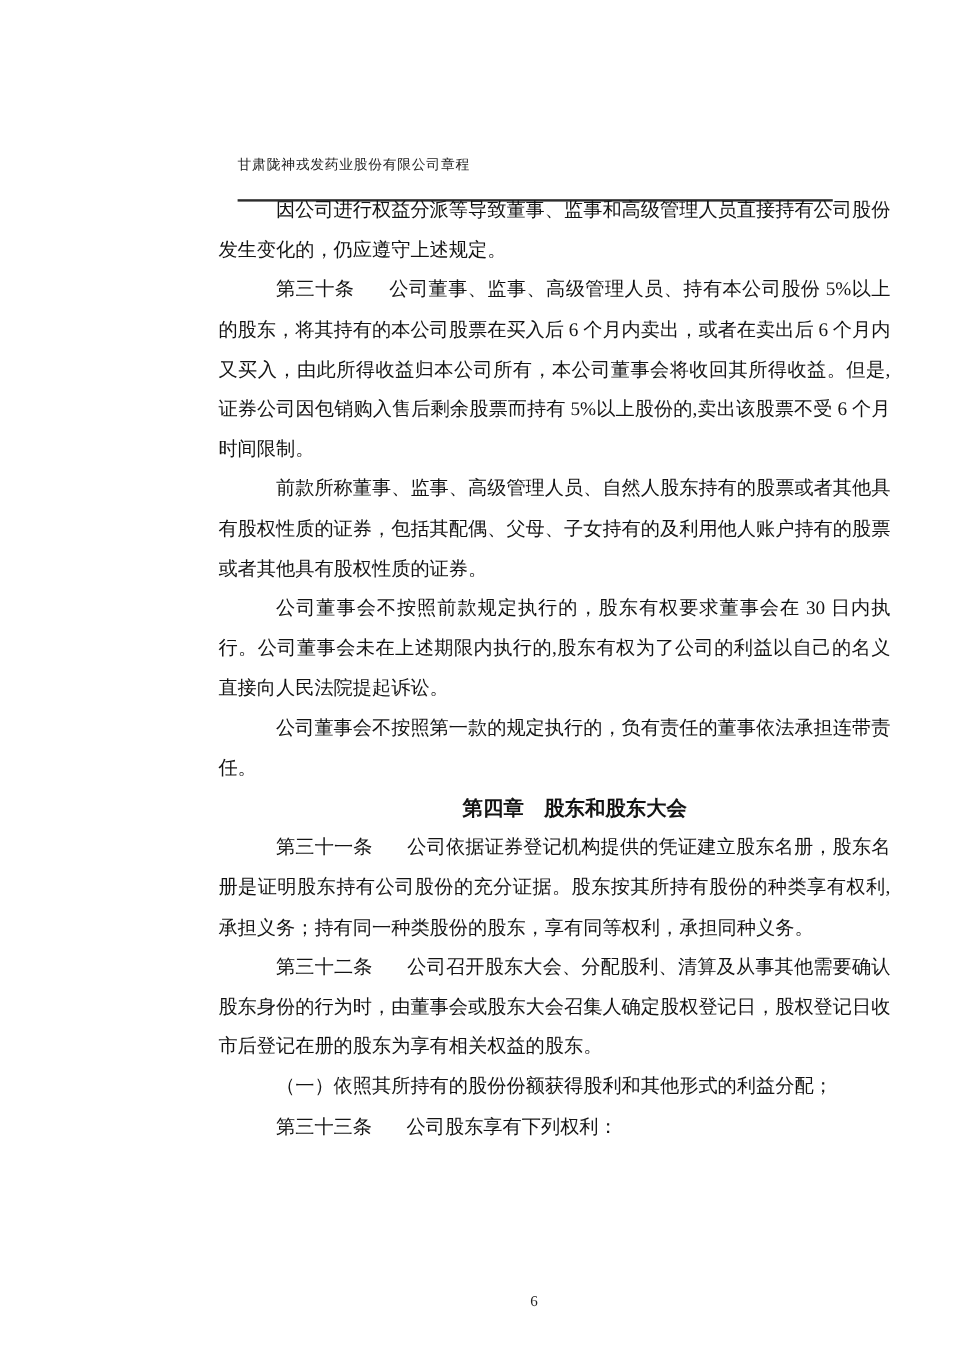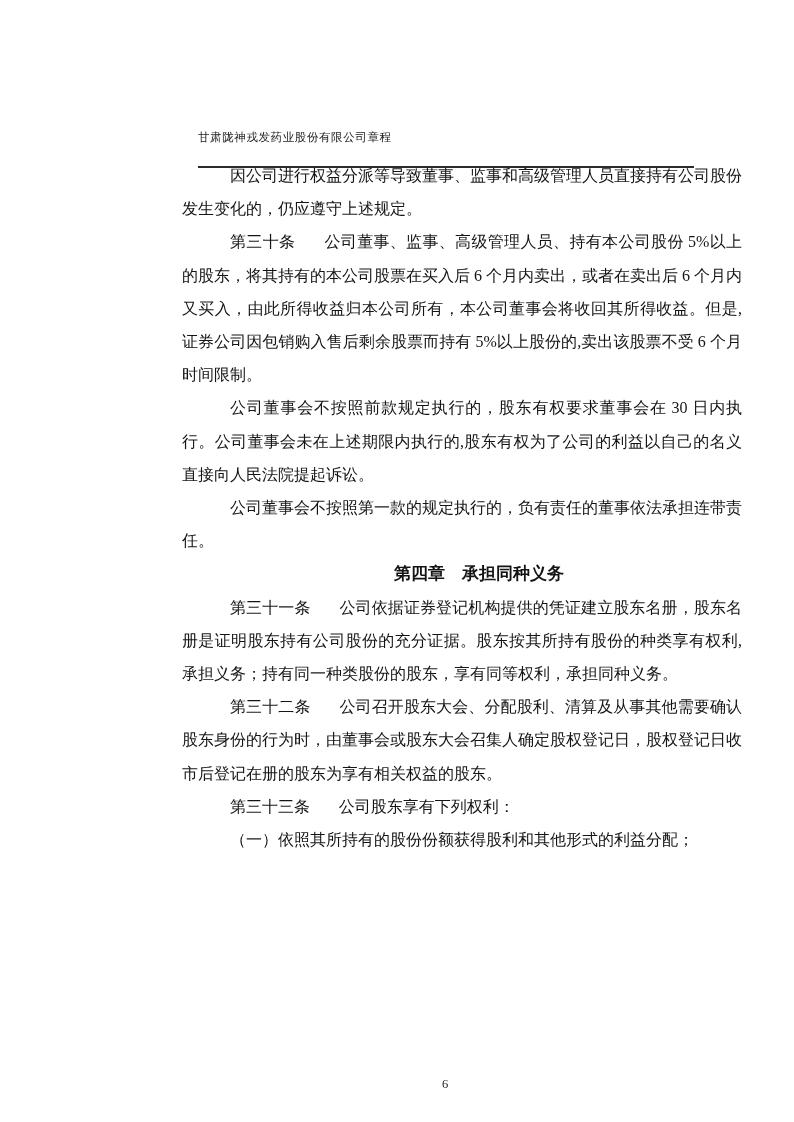--- a/index.html
+++ b/index.html
@@ -81,49 +81,52 @@
 
     <p>
       <span>因公司进行权益分派等导致董事、监事和高级管理人员直接持有公司股份发生变化的，仍应遵守上述规定。</span>
     </p>
 
     <p>
       <span class="lead">第三十条</span>
       <span>公司董事、监事、高级管理人员、持有本公司股份 5%以上的股东，将其持有的本公司股票在买入后 6 个月内卖出，或者在卖出后 6 个月内又买入，由此所得收益归本公司所有，本公司董事会将收回其所得收益。但是,证券公司因包销购入售后剩余股票而持有 5%以上股份的,卖出该股票不受 6 个月时间限制。</span>
     </p>
 
+    <p>
+      <span>前款所称董事、监事、高级管理人员、自然人股东持有的股票或者其他具有股权性质的证券，包括其配偶、父母、子女持有的及利用他人账户持有的股票或者其他具有股权性质的证券。</span>
+    </p>
 
     <p>
       <span>公司董事会不按照前款规定执行的，股东有权要求董事会在 30 日内执行。公司董事会未在上述期限内执行的,股东有权为了公司的利益以自己的名义直接向人民法院提起诉讼。</span>
     </p>
 
     <p>
       <span>公司董事会不按照第一款的规定执行的，负有责任的董事依法承担连带责任。</span>
     </p>
 
-    <p class="chapter-heading">第四章　承担同种义务</p>
+    <p class="chapter-heading">第四章　股东和股东大会</p>
 
 
     <p>
       <span class="lead">第三十一条</span>
       <span>公司依据证券登记机构提供的凭证建立股东名册，股东名册是证明股东持有公司股份的充分证据。股东按其所持有股份的种类享有权利,承担义务；持有同一种类股份的股东，享有同等权利，承担同种义务。</span>
     </p>
 
     <p>
       <span class="lead">第三十二条</span>
       <span>公司召开股东大会、分配股利、清算及从事其他需要确认股东身份的行为时，由董事会或股东大会召集人确定股权登记日，股权登记日收市后登记在册的股东为享有相关权益的股东。</span>
     </p>
 
     <p>
-      <span class="lead">第三十三条</span>
-      <span>公司股东享有下列权利：</span>
+      <span>（一）依照其所持有的股份份额获得股利和其他形式的利益分配；</span>
     </p>
 
     <p>
-      <span>（一）依照其所持有的股份份额获得股利和其他形式的利益分配；</span>
+      <span class="lead">第三十三条</span>
+      <span>公司股东享有下列权利：</span>
     </p>
 
   </div>
 
   <div class="page-footer">
     <span>6</span>
   </div>
 
 </div>
 

